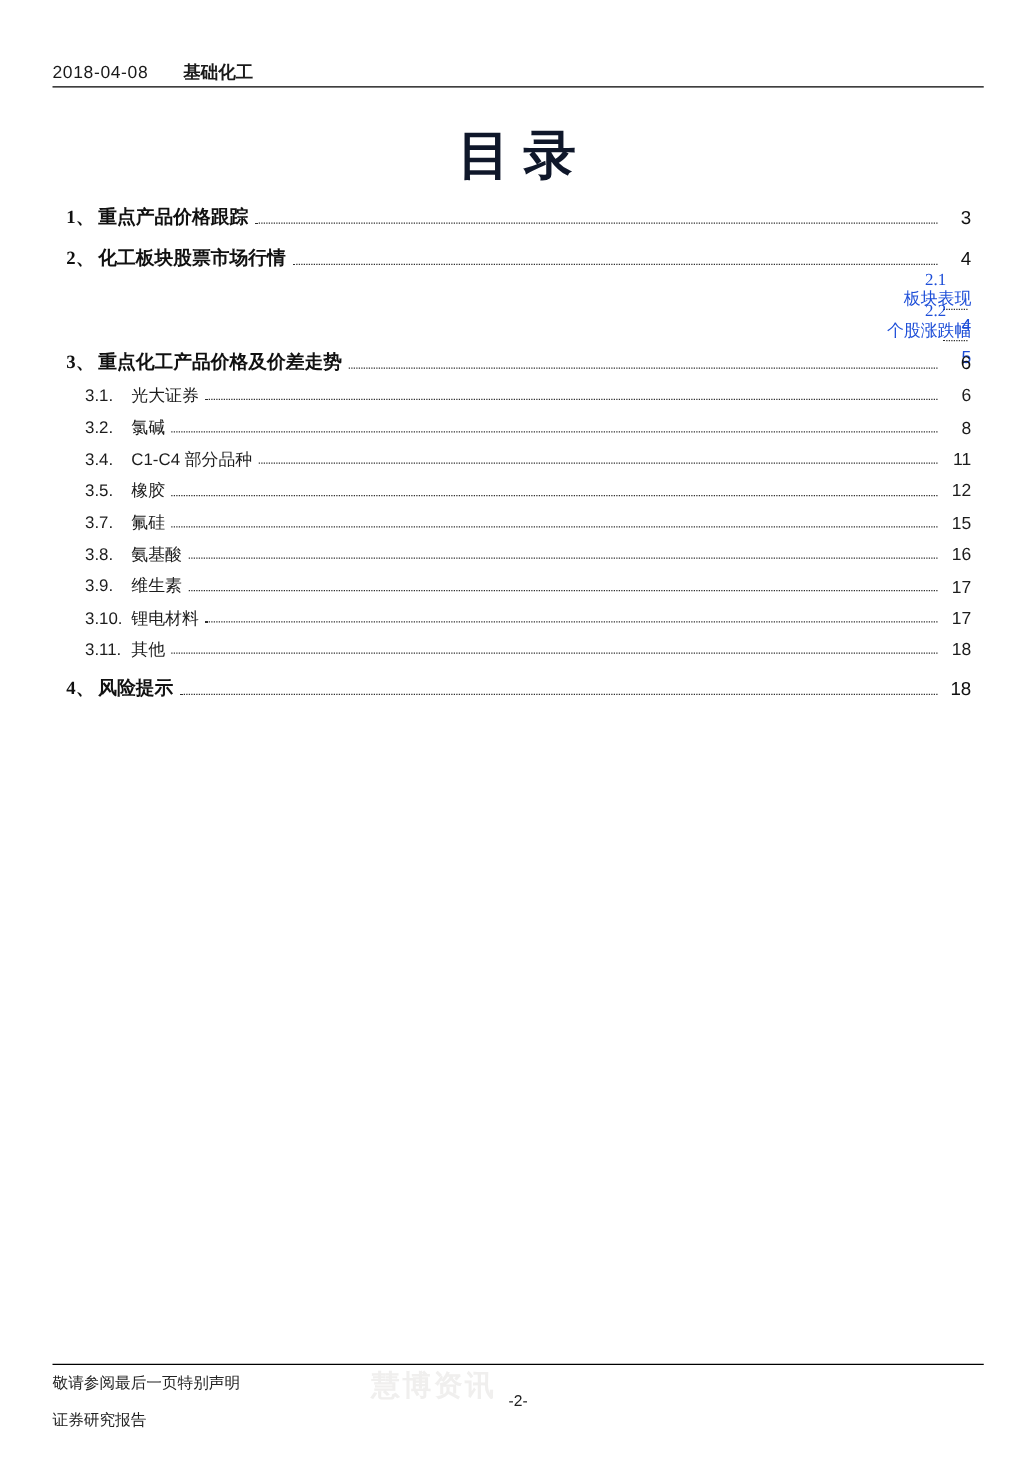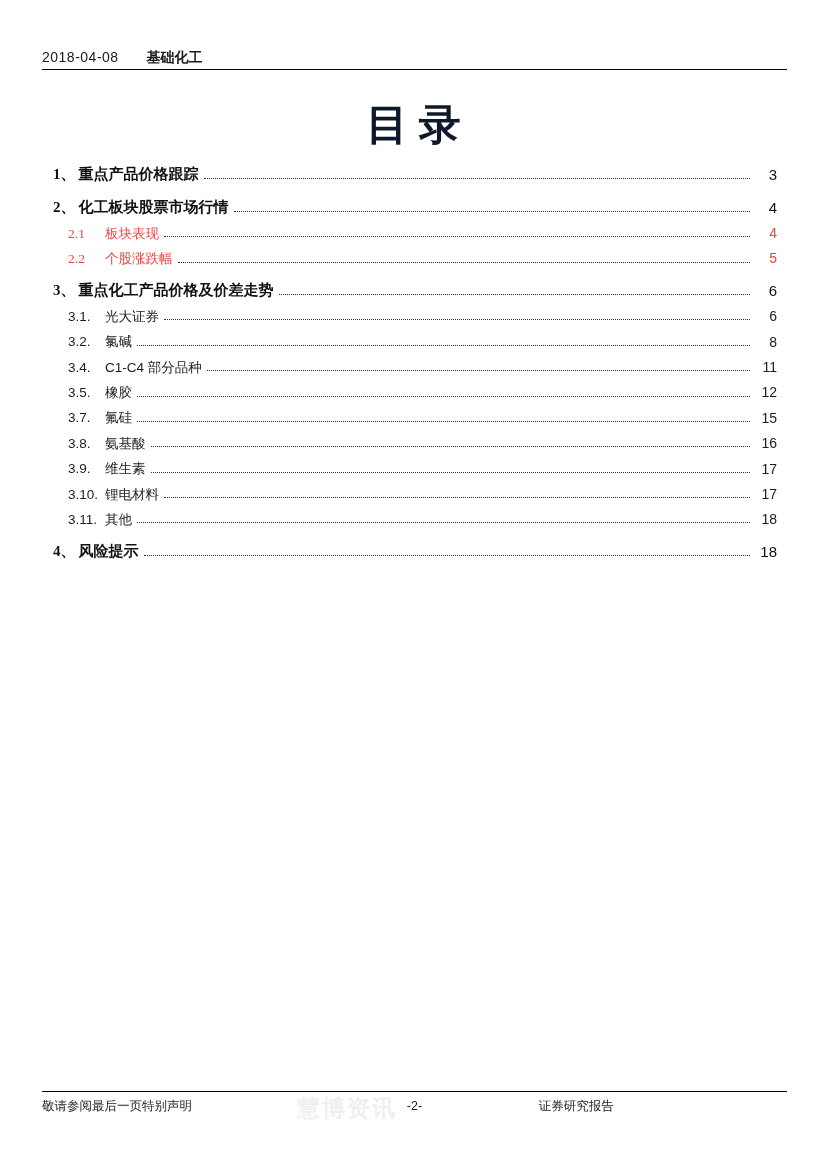--- a/index.html
+++ b/index.html
@@ -44,38 +44,38 @@
   .toc-row { display:flex; align-items:flex-end; height:25.4px; cursor:pointer; }
   .toc-row span { line-height:1.15; white-space:nowrap; }
   .toc-row.l1 {
     margin-top:7px;
     font-family:"Liberation Serif", serif; font-weight:bold; font-size:15px;
     color:#111;
   }
   .toc-row.l1 .toc-num { padding-left:11px; margin-right:3px; }
   .toc-row.l2 { font-size:13.5px; padding-left:26px; color:#1c1c1c; }
   .toc-row.l2 .toc-num { width:37px; flex:0 0 auto; }
-  .toc-row.l2.kai { font-family:"Liberation Serif", serif; color:#ef4444; }
+  .toc-row.l2.kai { font-family:"Liberation Serif", serif; color:#1d4ed8;flex-direction:column; }
   .leader {
     flex:1 1 auto; height:0;
     border-bottom:1.7px dotted #2e2e2e;
     margin:0 3px 4px 5px; min-width:20px;
   }
   .toc-page {
     flex:0 0 auto; min-width:24px; text-align:right;
     font-family:"Liberation Sans", sans-serif; font-weight:400;
   }
   .toc-row.l1 .toc-page { font-size:15px; }
   .toc-row.l2 .toc-page { font-size:14px; }
 
   
   .footer {
     position:absolute; top:1091px; left:42px; right:40px;
     border-top:1.5px solid #000; padding-top:7px;
-    display:flex; font-size:12.5px; color:#222;
+    display:flex; font-size:12.5px; color:#222;flex-direction:column;
   }
   .footer > span { flex:1 1 0; line-height:1.2; }
   .footer-center { text-align:center; }
   .footer-right { }
   .watermark {
     position:absolute; left:297px; top:1093px;
     font-size:23px; font-weight:bold; letter-spacing:2px;
     color:#f0efee; user-select:none; pointer-events:none;
   }
 </style>

